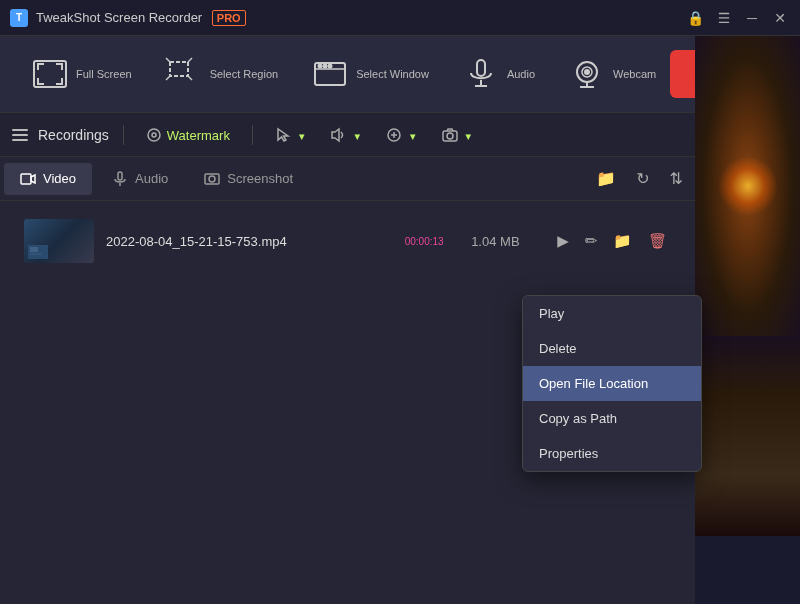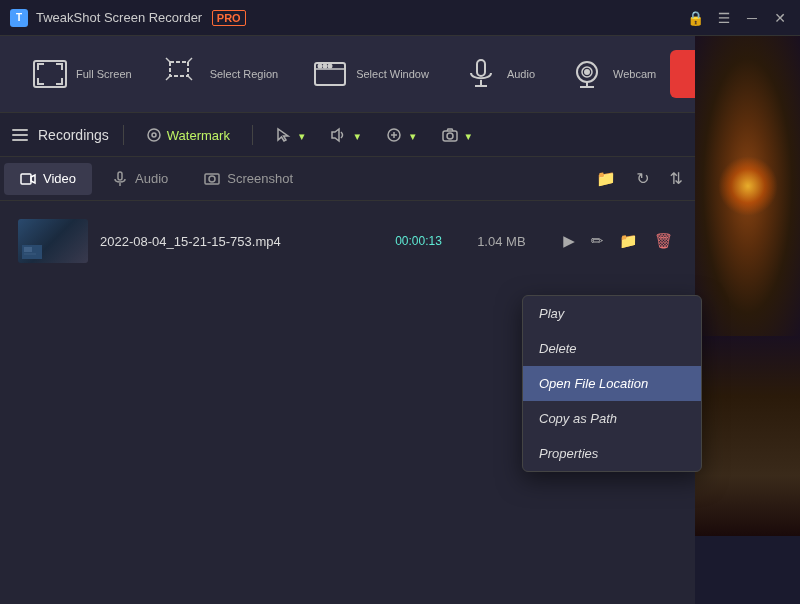--- a/index.html
+++ b/index.html
@@ -210,21 +210,21 @@
       color: #aaa;
       font-size: 16px;
       padding: 4px 8px;
       cursor: pointer;
       border-radius: 4px;
     }
 
     
     .file-list {
       flex: 1;
-      padding: 8px 6px;
+      padding: 8px 12px;
     }
     .file-row {
       display: flex;
       align-items: center;
       padding: 10px 12px;
       gap: 12px;
       cursor: pointer;
     }
     .file-thumb {
       width: 70px;
@@ -245,23 +245,24 @@
       align-items: flex-end;
       justify-content: flex-start;
       padding: 4px;
     }
     .file-name {
       color: #ddd;
       font-size: 13px;
       flex: 1;
     }
     .file-duration {
-      color: #5eead4;
-      font-size: 12px;
+      color: #ec4899;
+      font-size: 10px;
       width: 70px;
+      text-align: center;
     }
     .file-size {
       color: #aaa;
       font-size: 13px;
       width: 70px;
     }
     .file-actions {
       display: flex;
       gap: 8px;
       align-items: center;
@@ -309,21 +310,20 @@
       position: absolute;
       top: 295px;
       left: 522px;
       background: #2c2c3e;
       border: 1px solid #444;
       border-radius: 6px;
       min-width: 180px;
       box-shadow: 0 8px 24px rgba(0,0,0,0.5);
       z-index: 100;
       overflow: hidden;
-      font-style: italic;
     }
     .context-menu-item {
       padding: 10px 16px;
       color: #ddd;
       font-size: 13px;
       cursor: pointer;
     }
     .context-menu-item.active {
       background: #4a5a8a;
       color: white;

